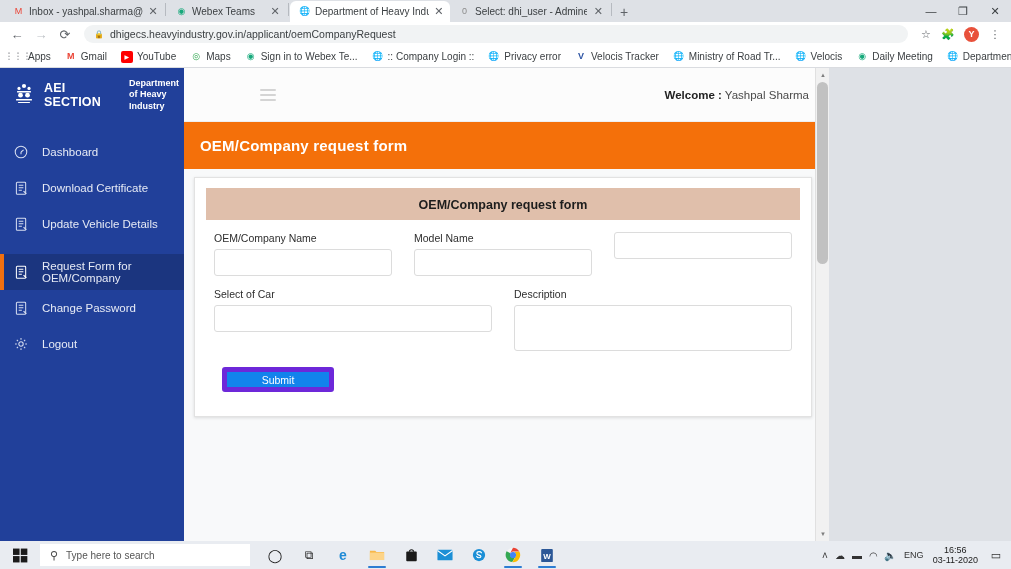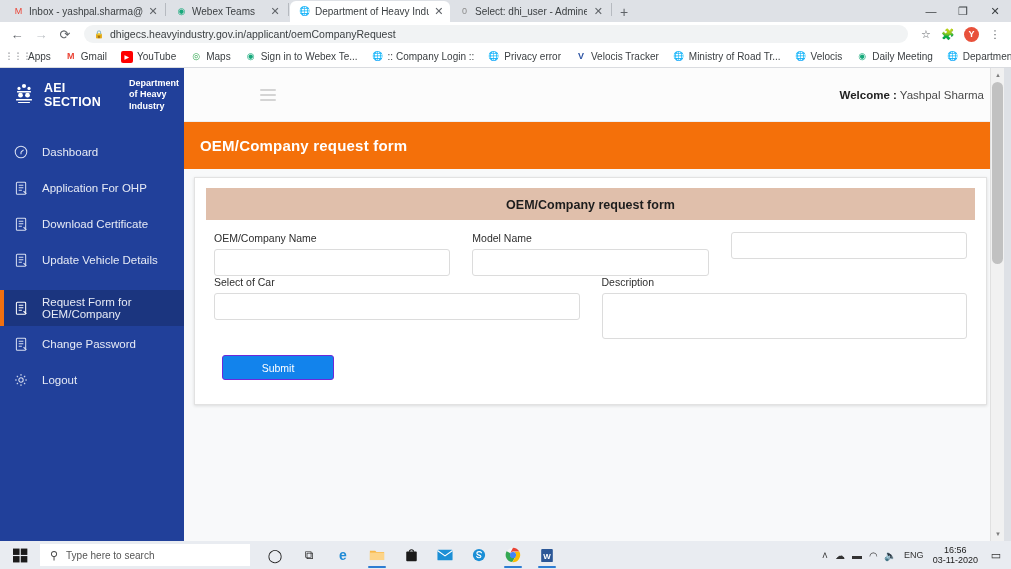--- a/index.html
+++ b/index.html
@@ -52,21 +52,21 @@
                  font-weight:bold; margin: 0 4px;}
 
   .bookmarks { height: 22px; background:#ffffff; display:flex; align-items:center;
                padding: 0 6px; gap: 2px; border-bottom: 1px solid #dadce0; overflow:hidden; }
   .bm { display:flex; align-items:center; gap:4px; padding: 0 6px; font-size:10px;
         color:#3c4043; white-space:nowrap; height:18px; }
   .bm-ico { width:12px; height:12px; flex:0 0 12px; display:flex; align-items:center;
             justify-content:center; font-size:9px; line-height:1; }
 
   
-  .viewport { position: relative; width:1004px; height: 473px; background:#b91c1c; display:flex; overflow:hidden; }
+  .viewport { position: relative; width:829px; height: 473px; background:#b91c1c; display:flex; overflow:hidden; }
 
   .sidebar { width: 184px; flex: 0 0 184px; background: #21409a; height:473px; position:relative; }
   .brand { height: 54px; display:flex; align-items:center; padding: 0 12px; gap: 8px; background:#21409a; }
   .emblem { width:24px; height:30px; flex:0 0 24px; display:flex; flex-direction:column;
             align-items:center; justify-content:center; }
   .brand-aei { color:#fff; font-size:12.5px; font-weight:bold; line-height:1.15; letter-spacing:.2px; }
   .brand-div { width:1px; height:26px; background:#8d9bcb; margin: 0 6px; }
   .brand-dept { color:#fff; font-size:9px; font-weight:bold; line-height:1.25; }
 
   .navlist { padding-top: 12px; }
@@ -92,36 +92,36 @@
                 padding-left: 16px; }
   .pagebanner span { color:#fff; font-size:15px; font-weight:bold; letter-spacing:.2px; }
 
   .card-wrap { padding: 8px 17px 0 10px; }
   .card { background:#fff; border:1px solid #e2e2e2; box-shadow: 0 1px 3px rgba(0,0,0,.12);
           padding: 10px 11px 24px; }
   .card-head { background:#e0bfab; text-align:center; padding: 7px 0; }
   .card-head span { font-size:12.5px; font-weight:bold; color:#1d1d1d; }
 
   .form { padding: 12px 8px 0 8px; }
-  .row { display:flex; gap: 22px; }
+  .row { display:flex; gap: 22px; margin-bottom: 12px; }
   .field { flex: 1 1 0; min-width:0; }
   .field label { display:block; font-size:10.5px; color:#2e2e2e; margin-bottom:5px; }
   .field input {
     width:100%; height:27px; border:1px solid #dcdcdc; border-radius:3px;
     background:#fff; font-size:11px; padding: 0 8px; color:#333;
     font-family:"Liberation Sans", sans-serif; outline:none;
   }
   .field textarea {
     width:100%; height:46px; border:1px solid #dcdcdc; border-radius:3px;
     background:#fff; font-size:11px; padding: 5px 8px; color:#333; resize:none;
     font-family:"Liberation Sans", sans-serif; outline:none; display:block;
   }
   .submit-row { padding-left: 8px; margin-top: 16px; }
   .submit {
-    width:112px; height:25px; background:#1283ec; border:1px solid #6d28d9;
+    width:112px; height:25px; background:#1283ec; border:5px solid #6d28d9;
     border-radius:3px; color:#fff; font-size:10.5px; cursor:pointer;
     font-family:"Liberation Sans", sans-serif;
   }
 
   .scrollbar { position:absolute; right:0; top:0; width:14px; height:473px; background:#f1f1f1;
                border-left:1px solid #e0e0e0; }
   .scrollbar .thumb { position:absolute; top:14px; left:1px; width:11px; height:182px;
                       background:#c1c1c1; border-radius:6px; }
   .scrollbar .arrow { position:absolute; left:0; width:14px; height:14px; display:flex;
                       align-items:center; justify-content:center; font-size:6px; color:#7d7d7d; }
@@ -281,30 +281,20 @@
           <span class="navicon">
             <svg width="14" height="14" viewBox="0 0 16 16" fill="none" stroke="#d6ddf0" stroke-width="1.2">
               <circle cx="8" cy="8" r="6.6"></circle>
                 <path d="M8 8 L11 5.6"></path>
                 <path d="M8 8 L8 10.6"></path>
             </svg>
           </span>
           <span>Dashboard</span>
         </div>
 
-        <div class="navitem">
-          <span class="navicon">
-            <svg width="13" height="15" viewBox="0 0 14 16" fill="none" stroke="#d6ddf0" stroke-width="1.1">
-              <rect x="1.5" y="1.3" width="10" height="13" rx="1"></rect>
-              <path d="M4 4.6h5M4 7.2h5M4 9.8h3.4"></path>
-                <path d="M9.2 10.8l3 3" stroke-width="1.3"></path>
-            </svg>
-          </span>
-          <span>Application For OHP</span>
-        </div>
 
         <div class="navitem">
           <span class="navicon">
             <svg width="13" height="15" viewBox="0 0 14 16" fill="none" stroke="#d6ddf0" stroke-width="1.1">
               <rect x="1.5" y="1.3" width="10" height="13" rx="1"></rect>
               <path d="M4 4.6h5M4 7.2h5M4 9.8h3.4"></path>
                 <path d="M9.2 10.8l3 3" stroke-width="1.3"></path>
             </svg>
           </span>
           <span>Download Certificate</span>

